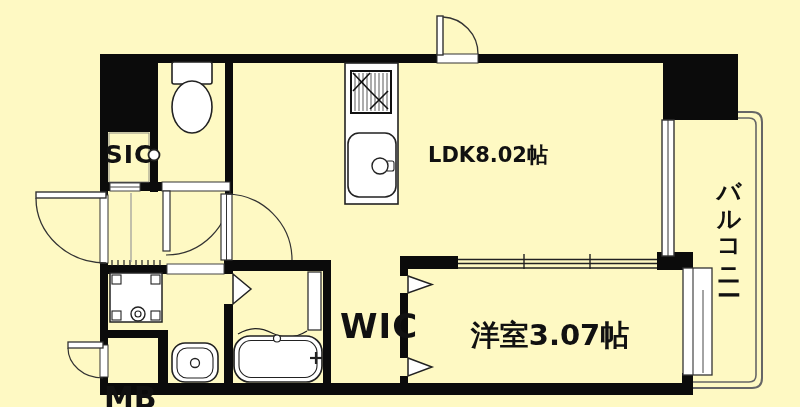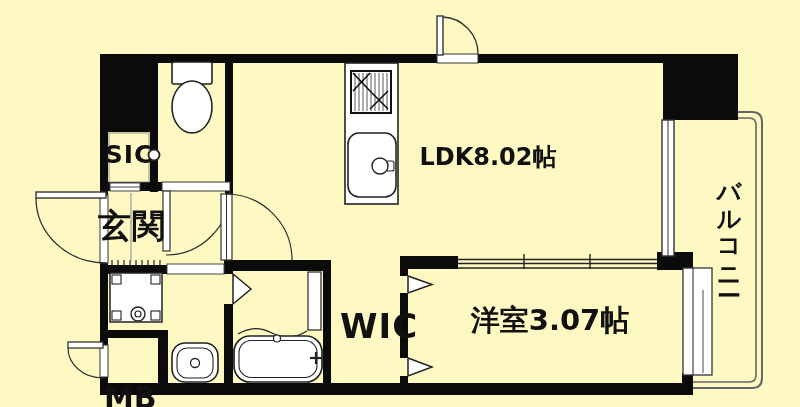--- a/index.html
+++ b/index.html
@@ -7,25 +7,25 @@
     position:relative;width:800px;height:407px;background:#fef9c3;overflow:hidden;
     font-family:"DejaVu Sans","Liberation Sans",sans-serif;
   }
   .stage svg{position:absolute;left:0;top:0;}
   .lbl{
     position:absolute;color:#111;font-weight:600;line-height:1;
     text-align:center;white-space:nowrap;letter-spacing:1px;
   }
   .lbl-sic{left:102px;top:142px;width:54px;font-size:25px;}
   .lbl-genkan{left:93px;top:209px;width:78px;font-size:33px;}
-  .lbl-ldk{left:393px;top:145px;width:190px;font-size:24px;letter-spacing:0;}
+  .lbl-ldk{left:393px;top:145px;width:190px;font-size:21px;letter-spacing:0;}
   .lbl-senmen{left:157px;top:297px;width:74px;font-size:33px;}
   .lbl-mb{left:104px;top:347px;width:52px;font-size:30px;letter-spacing:0;margin-top:36px;}
   .lbl-wic{left:340px;top:309px;width:68px;font-size:34px;}
-  .lbl-yoshitsu{left:462px;top:306px;width:176px;font-size:29px;letter-spacing:0;}
+  .lbl-yoshitsu{left:462px;top:321px;width:176px;font-size:29px;letter-spacing:0;}
   .lbl-balcony{
     left:707px;top:165px;width:34px;height:145px;font-size:24px;
     writing-mode:vertical-rl;text-orientation:upright;letter-spacing:2px;text-align:left;
   }
 </style>
 </head>
 <body>
 
 <div class="stage">
 <svg width="800" height="407" viewBox="0 0 800 407">
@@ -197,19 +197,18 @@
       <circle cx="277" cy="338.5" r="3.5" stroke-width="1.2"></circle>
     </g>
     <g stroke="#222" stroke-width="2.2">
       <line x1="310" y1="358" x2="322" y2="358"></line>
       <line x1="316" y1="352" x2="316" y2="364"></line>
     </g>
   </g>
 </svg>
 
   <div class="lbl lbl-sic">SIC</div>
-  <div class="lbl lbl-genkan">玄関</div>
   <div class="lbl lbl-ldk">LDK8.02帖</div>
   <div class="lbl lbl-balcony">バルコニー</div>
   <div class="lbl lbl-mb">MB</div>
   <div class="lbl lbl-wic">WIC</div>
   <div class="lbl lbl-yoshitsu">洋室3.07帖</div>
 </div>
 
 </body></html>

